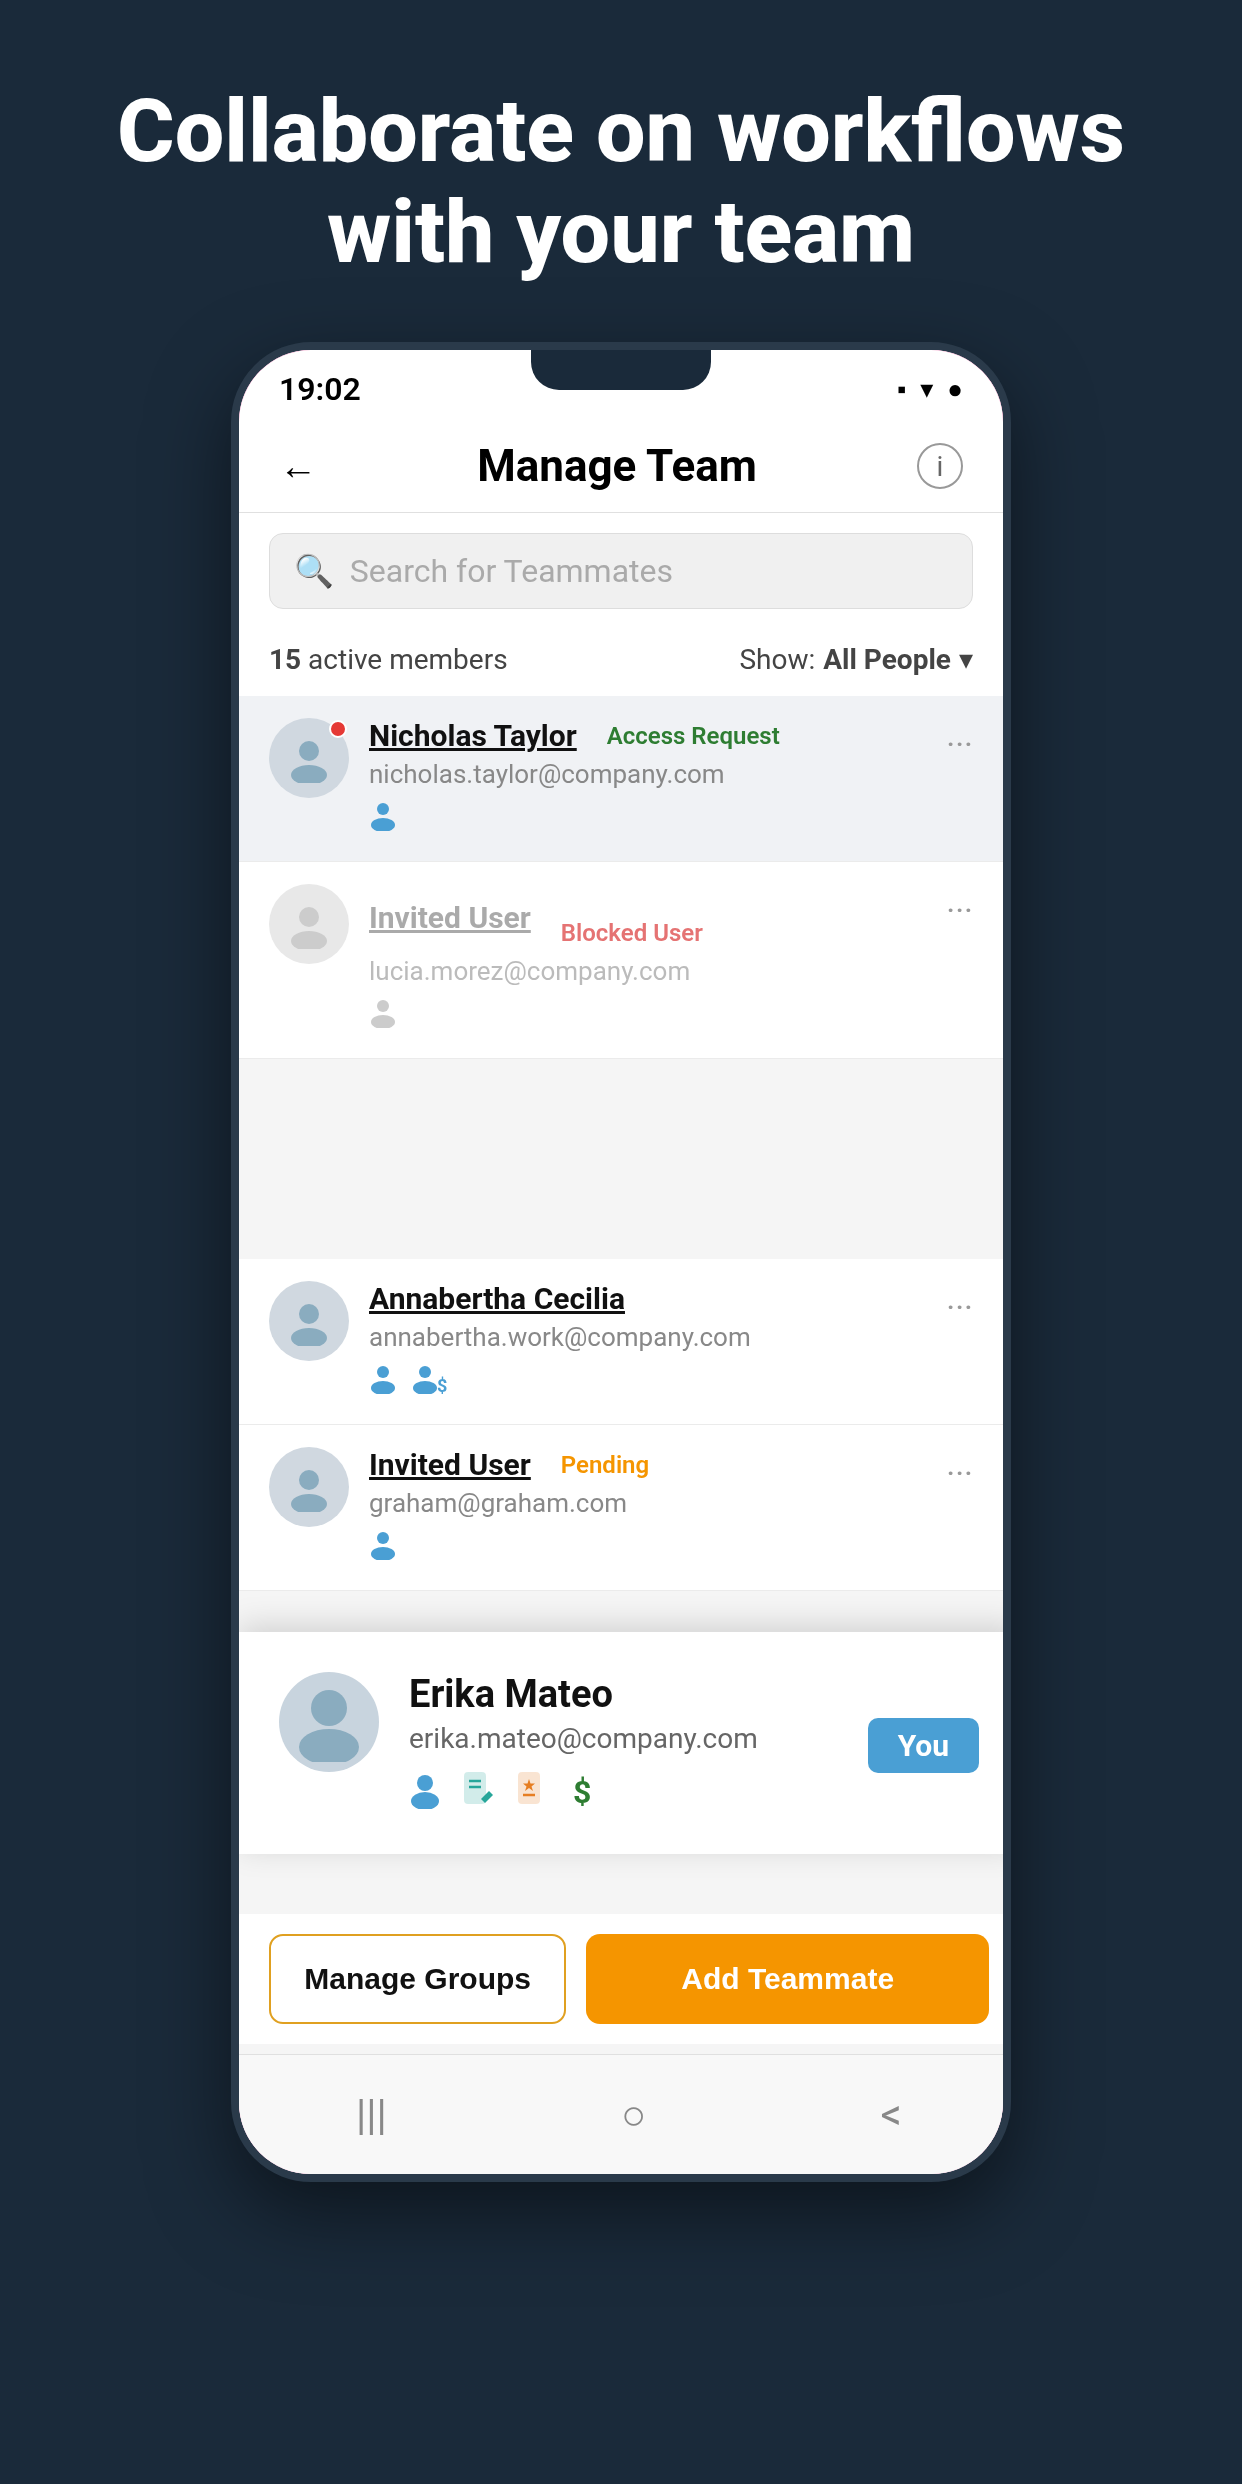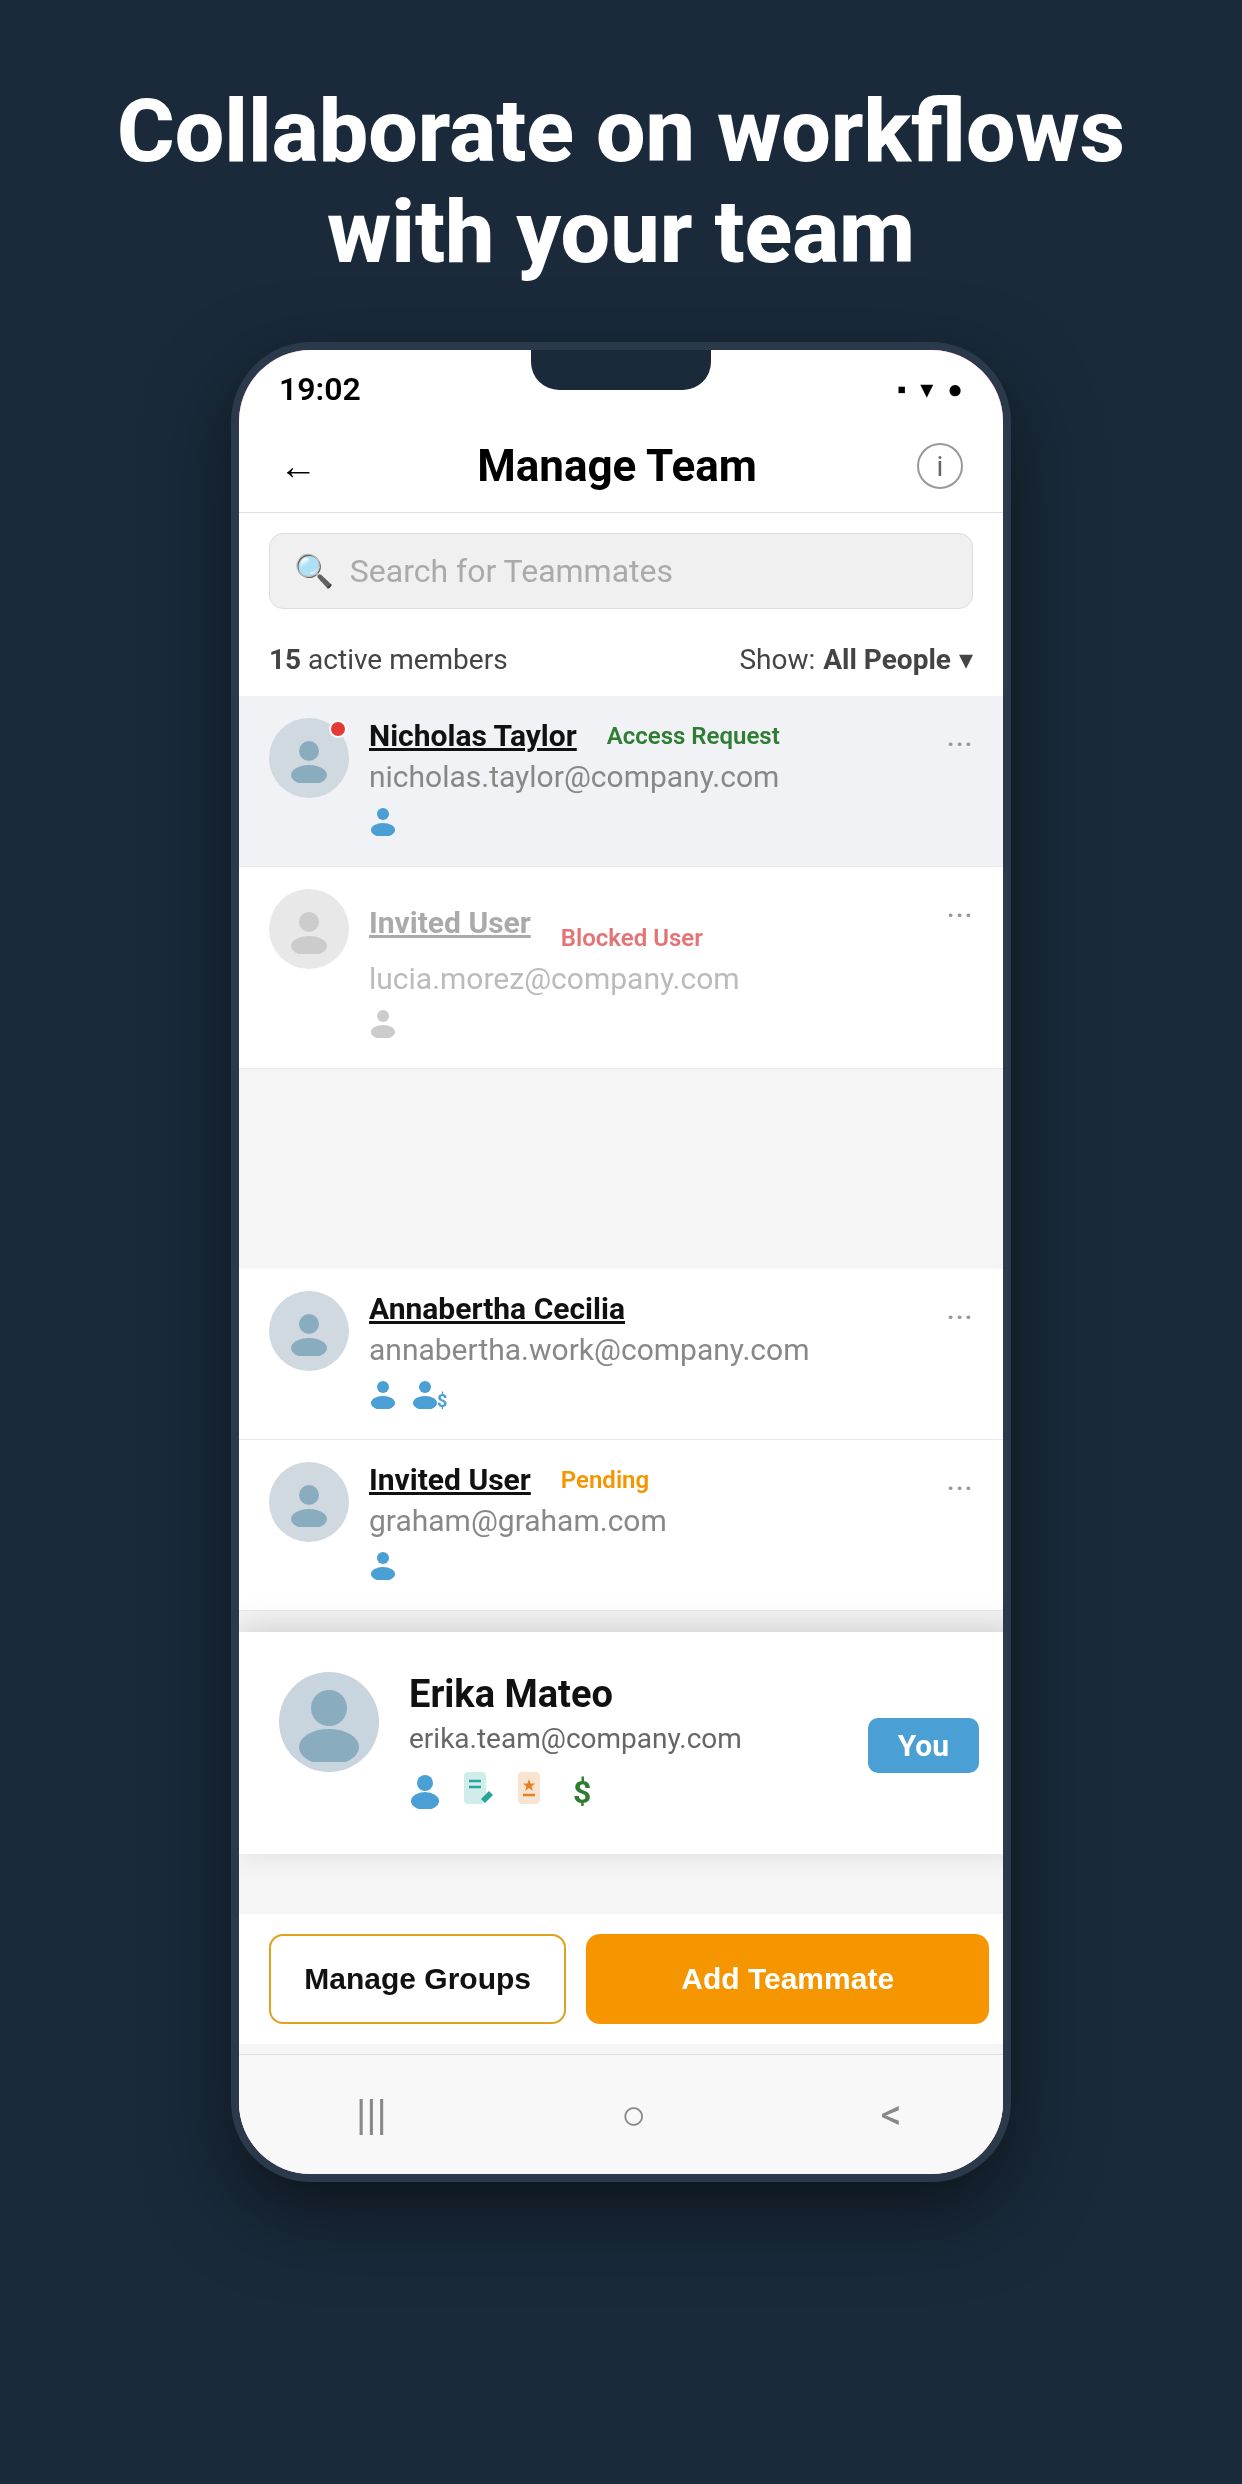--- a/index.html
+++ b/index.html
@@ -268,21 +268,21 @@
     .badge.blocked {
       color: #e57373;
       margin-top: 32px;
     }
 
     .badge.pending {
       color: #f59500;
     }
 
     .item-email {
-      font-size: 30px;
+      font-size: 26px;
       color: #888;
       margin-bottom: 10px;
     }
 
     .item-email.dimmed {
       color: #bbb;
     }
 
     .item-icons {
       display: flex;
@@ -601,21 +601,21 @@
 
       <div class="expanded-card">
         <div class="expanded-avatar">
           <svg width="70" height="80" viewBox="0 0 70 80" fill="none">
             <circle cx="35" cy="26" r="18" fill="#8aacbf"></circle>
             <ellipse cx="35" cy="65" rx="30" ry="18" fill="#8aacbf"></ellipse>
           </svg>
         </div>
         <div class="expanded-info">
           <div class="expanded-name">Erika Mateo</div>
-          <div class="expanded-email">erika.team@company.com</div>
+          <div class="expanded-email">erika.mateo@company.com</div>
           <div class="expanded-role-icons">
             <span class="expanded-role-icon blue">
               <svg width="32" height="38" viewBox="0 0 32 38" fill="none">
                   <circle cx="16" cy="12" r="8" fill="#4a9fd4"></circle>
                   <ellipse cx="16" cy="30" rx="14" ry="9" fill="#4a9fd4"></ellipse>
                 </svg>
             </span>
             <span class="expanded-role-icon green-blue">
               <svg width="34" height="38" viewBox="0 0 34 38" fill="none">
                 <rect x="4" y="2" width="20" height="30" rx="3" fill="#26a69a" opacity="0.2" stroke="#26a69a" stroke-width="2"></rect>

